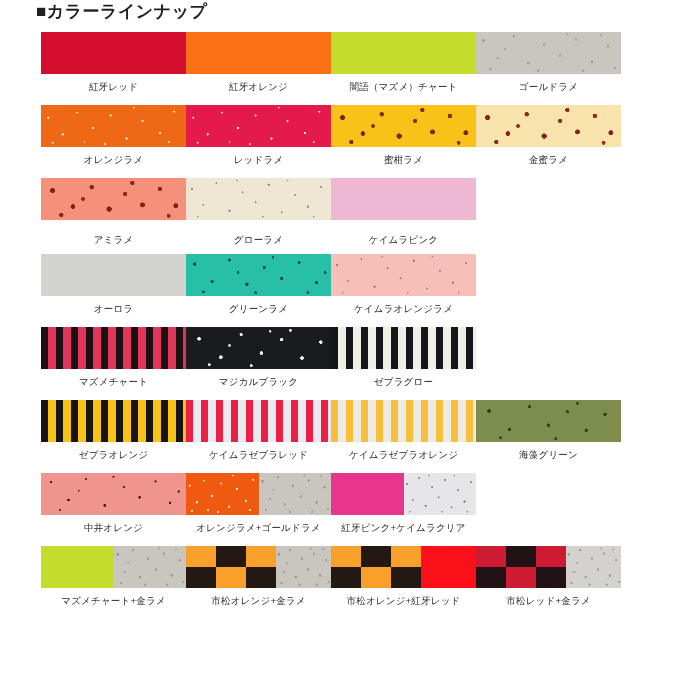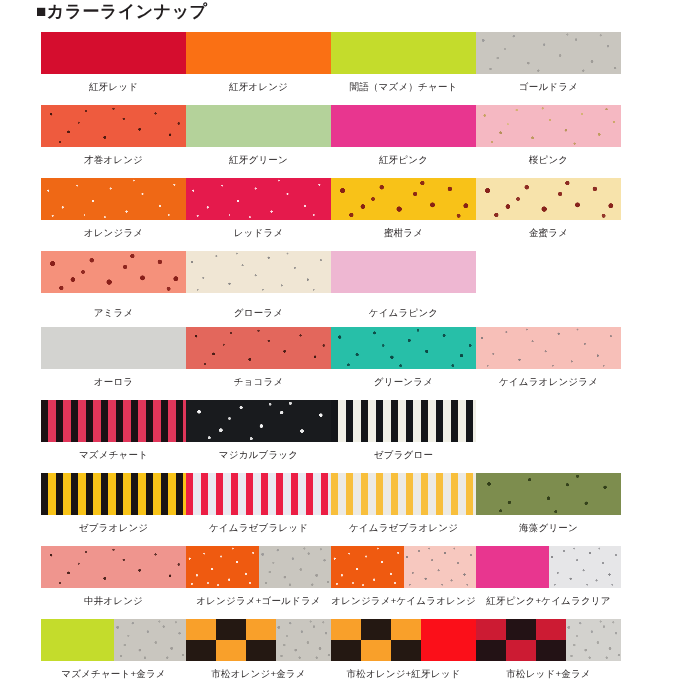--- a/index.html
+++ b/index.html
@@ -257,42 +257,20 @@
         </div>
         <div class="cell">
           <div class="swatch" style="background: rgb(201, 198, 191);">
             <div class="spk spk-gray-noise"></div>
           </div>
           <div class="caption">ゴールドラメ</div>
         </div>
       </div>
       <div class="row" style="margin-bottom: 12px;">
         <div class="cell">
-          <div class="swatch" style="background: rgb(238, 91, 62);">
-            <div class="spk spk-dark"></div>
-          </div>
-          <div class="caption">才巻オレンジ</div>
-        </div>
-        <div class="cell">
-          <div class="swatch" style="background: rgb(180, 210, 154);"></div>
-          <div class="caption">紅牙グリーン</div>
-        </div>
-        <div class="cell">
-          <div class="swatch" style="background: rgb(232, 54, 143);"></div>
-          <div class="caption">紅牙ピンク</div>
-        </div>
-        <div class="cell">
-          <div class="swatch" style="background: rgb(245, 184, 194);">
-            <div class="spk spk-gold"></div>
-          </div>
-          <div class="caption">桜ピンク</div>
-        </div>
-      </div>
-      <div class="row" style="margin-bottom: 12px;">
-        <div class="cell">
           <div class="swatch" style="background: rgb(239, 104, 21);">
             <div class="spk spk-light"></div>
           </div>
           <div class="caption">オレンジラメ</div>
         </div>
         <div class="cell">
           <div class="swatch" style="background: rgb(229, 26, 76);">
             <div class="spk spk-light"></div>
           </div>
           <div class="caption">レッドラメ</div>
@@ -327,26 +305,20 @@
           <div class="swatch" style="background: rgb(238, 183, 210);"></div>
           <div class="caption">ケイムラピンク</div>
         </div>
       </div>
       <div class="row" style="margin-bottom: 12px;">
         <div class="cell">
           <div class="swatch" style="background: rgb(211, 211, 208);"></div>
           <div class="caption">オーロラ</div>
         </div>
         <div class="cell">
-          <div class="swatch" style="background: rgb(227, 103, 92);">
-            <div class="spk spk-dark"></div>
-          </div>
-          <div class="caption">チョコラメ</div>
-        </div>
-        <div class="cell">
           <div class="swatch" style="background: rgb(39, 191, 168);">
             <div class="spk spk-teal-dark"></div>
           </div>
           <div class="caption">グリーンラメ</div>
         </div>
         <div class="cell">
           <div class="swatch" style="background: rgb(247, 191, 184);">
             <div class="spk spk-gray-fine"></div>
           </div>
           <div class="caption">ケイムラオレンジラメ</div>
@@ -398,31 +370,20 @@
         <div class="cell">
           <div class="swatch">
             <div class="half half-l" style="background: rgb(239, 90, 16);">
               <div class="spk spk-light"></div>
             </div>
             <div class="half half-r" style="background: rgb(201, 198, 191);">
               <div class="spk spk-gray-noise"></div>
             </div>
           </div>
           <div class="caption">オレンジラメ+ゴールドラメ</div>
-        </div>
-        <div class="cell">
-          <div class="swatch">
-            <div class="half half-l" style="background: rgb(239, 90, 16);">
-              <div class="spk spk-light"></div>
-            </div>
-            <div class="half half-r" style="background: rgb(247, 200, 191);">
-              <div class="spk spk-gray-fine"></div>
-            </div>
-          </div>
-          <div class="caption">オレンジラメ+ケイムラオレンジ</div>
         </div>
         <div class="cell">
           <div class="swatch">
             <div class="half half-l" style="background: rgb(232, 54, 143);"></div>
             <div class="half half-r" style="background: rgb(230, 230, 232);">
               <div class="spk spk-gray-fine"></div>
             </div>
           </div>
           <div class="caption">紅牙ピンク+ケイムラクリア</div>
         </div>

